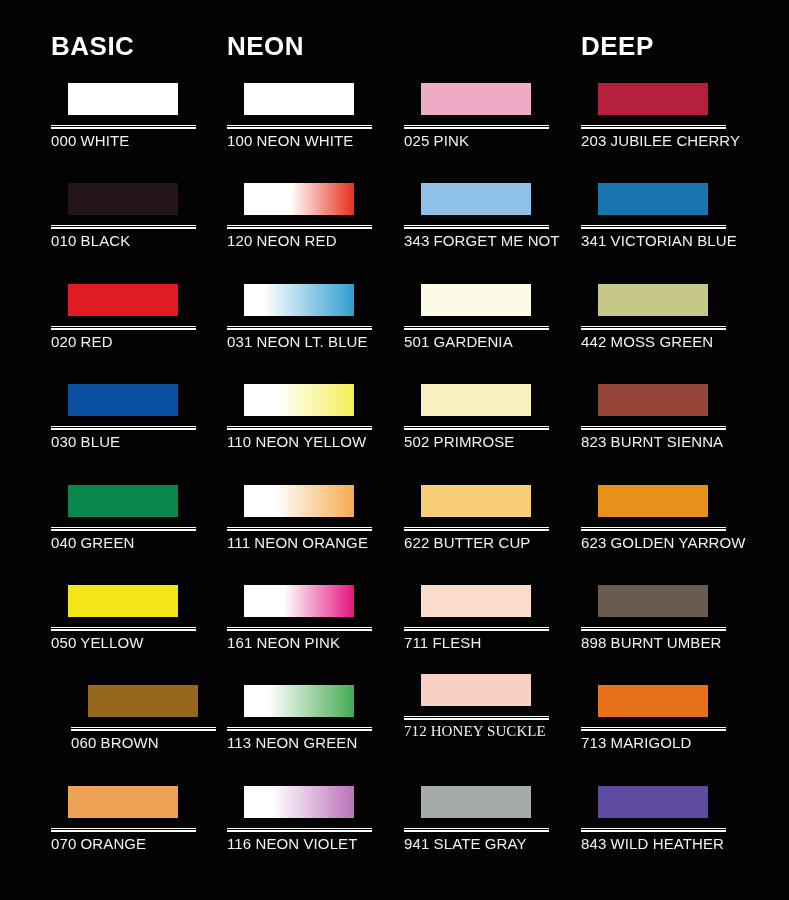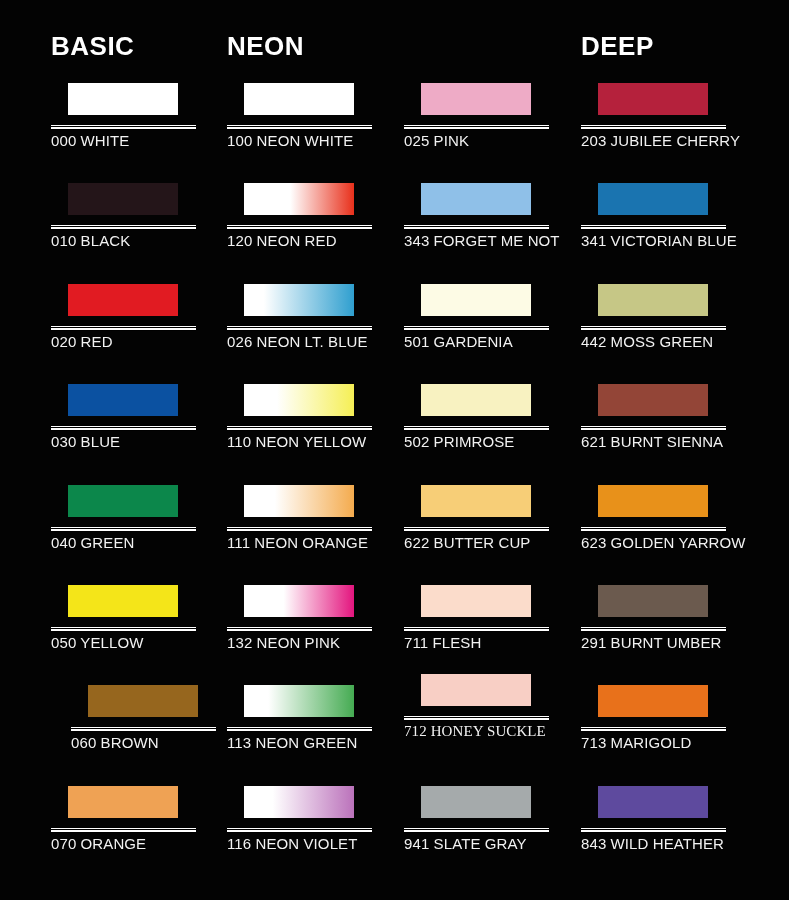--- a/index.html
+++ b/index.html
@@ -153,36 +153,36 @@
         <div class="label">100 NEON WHITE</div>
       </div>
       <div class="cell" style="left: 227px; top: 100.4px;">
         <div class="swatch" style="background: linear-gradient(to right, rgb(255, 255, 255) 0%, rgb(255, 255, 255) 42%, rgb(232, 48, 27) 100%);"></div>
         <div class="rule"></div>
         <div class="label">120 NEON RED</div>
       </div>
       <div class="cell" style="left: 227px; top: 200.8px;">
         <div class="swatch" style="background: linear-gradient(to right, rgb(255, 255, 255) 0%, rgb(255, 255, 255) 18%, rgb(47, 159, 207) 100%);"></div>
         <div class="rule"></div>
-        <div class="label">026 NEON LT. BLUE</div>
+        <div class="label">031 NEON LT. BLUE</div>
       </div>
       <div class="cell" style="left: 227px; top: 301.2px;">
         <div class="swatch" style="background: linear-gradient(to right, rgb(255, 255, 255) 0%, rgb(255, 255, 255) 30%, rgb(245, 239, 85) 100%);"></div>
         <div class="rule"></div>
         <div class="label">110 NEON YELLOW</div>
       </div>
       <div class="cell" style="left: 227px; top: 401.6px;">
         <div class="swatch" style="background: linear-gradient(to right, rgb(255, 255, 255) 0%, rgb(255, 255, 255) 28%, rgb(244, 171, 78) 100%);"></div>
         <div class="rule"></div>
         <div class="label">111 NEON ORANGE</div>
       </div>
       <div class="cell" style="left: 227px; top: 502px;">
         <div class="swatch" style="background: linear-gradient(to right, rgb(255, 255, 255) 0%, rgb(255, 255, 255) 36%, rgb(227, 21, 126) 100%);"></div>
         <div class="rule"></div>
-        <div class="label">132 NEON PINK</div>
+        <div class="label">161 NEON PINK</div>
       </div>
       <div class="cell" style="left: 227px; top: 602.4px;">
         <div class="swatch" style="background: linear-gradient(to right, rgb(255, 255, 255) 0%, rgb(255, 255, 255) 22%, rgb(69, 171, 82) 100%);"></div>
         <div class="rule"></div>
         <div class="label">113 NEON GREEN</div>
       </div>
       <div class="cell" style="left: 227px; top: 702.8px;">
         <div class="swatch" style="background: linear-gradient(to right, rgb(255, 255, 255) 0%, rgb(255, 255, 255) 26%, rgb(187, 114, 187) 100%);"></div>
         <div class="rule"></div>
         <div class="label">116 NEON VIOLET</div>
@@ -238,31 +238,31 @@
         <div class="label">341 VICTORIAN BLUE</div>
       </div>
       <div class="cell" style="left: 581px; top: 200.8px; text-align: center;">
         <div class="swatch" style="background: rgb(198, 199, 134);"></div>
         <div class="rule"></div>
         <div class="label">442 MOSS GREEN</div>
       </div>
       <div class="cell" style="left: 581px; top: 301.2px;">
         <div class="swatch" style="background: rgb(147, 69, 55);"></div>
         <div class="rule"></div>
-        <div class="label">621 BURNT SIENNA</div>
+        <div class="label">823 BURNT SIENNA</div>
       </div>
       <div class="cell" style="left: 581px; top: 401.6px;">
         <div class="swatch" style="background: rgb(232, 145, 26);"></div>
         <div class="rule"></div>
         <div class="label">623 GOLDEN YARROW</div>
       </div>
       <div class="cell" style="left: 581px; top: 502px;">
         <div class="swatch" style="background: rgb(107, 90, 78);"></div>
         <div class="rule"></div>
-        <div class="label">291 BURNT UMBER</div>
+        <div class="label">898 BURNT UMBER</div>
       </div>
       <div class="cell" style="left: 581px; top: 602.4px;">
         <div class="swatch" style="background: rgb(232, 113, 27);"></div>
         <div class="rule"></div>
         <div class="label">713 MARIGOLD</div>
       </div>
       <div class="cell" style="left: 581px; top: 702.8px;">
         <div class="swatch" style="background: rgb(94, 74, 158);"></div>
         <div class="rule"></div>
         <div class="label">843 WILD HEATHER</div>

